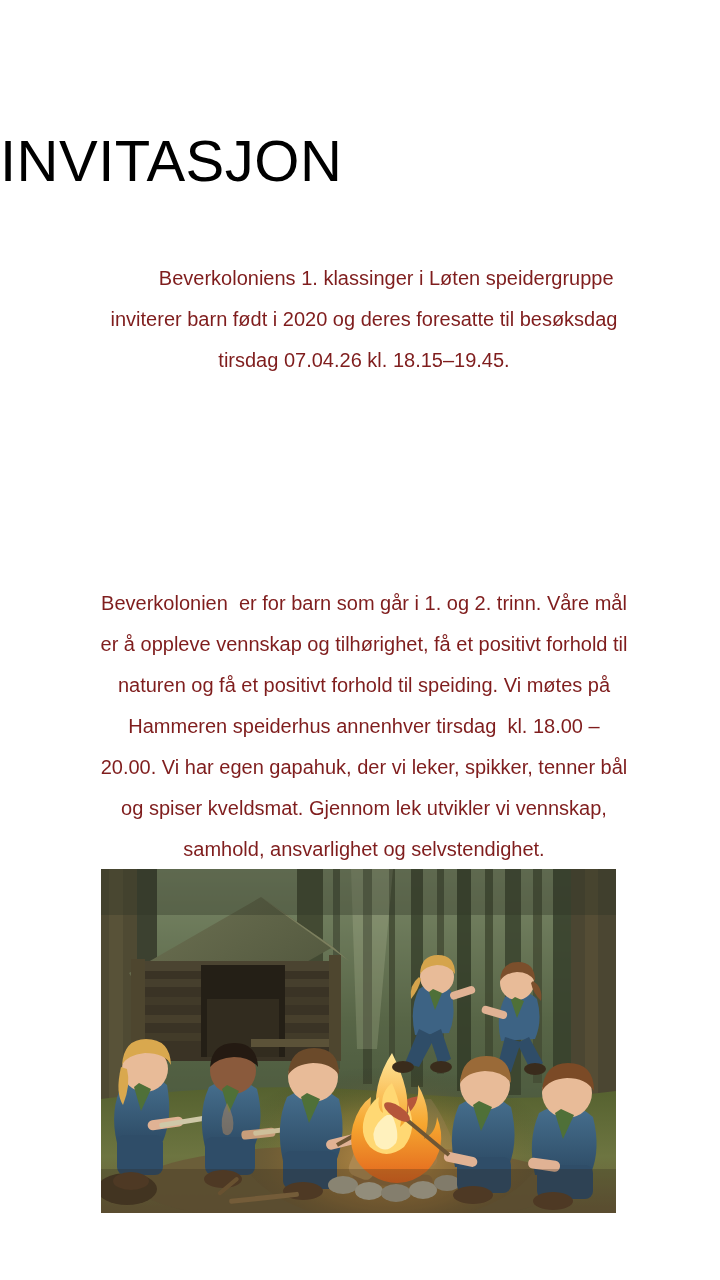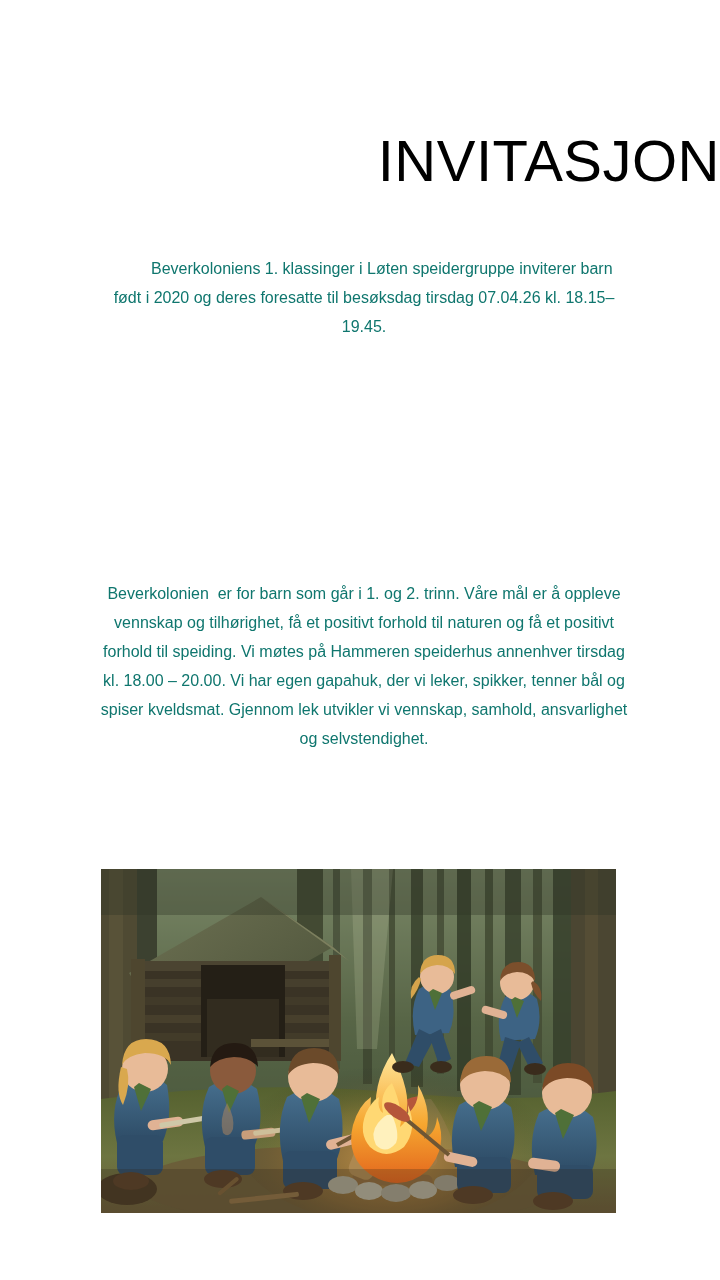--- a/index.html
+++ b/index.html
@@ -23,37 +23,37 @@
     inset: 0;
     background: #ffffff;
   }
 
   
   .title {
     position: absolute;
     top: 92px;
     left: 0;
     width: 720px;
-    text-align: right;
+    text-align: left;
     font-size: 58px;
     line-height: 1.05;
     font-weight: 400;
     letter-spacing: 0.5px;
     color: #000000;
   }
 
   
   .copy {
     position: absolute;
     left: 100px;
     width: 528px;
     text-align: center;
-    font-size: 16px;
-    line-height: 29px;
-    color: #0f766e;
+    font-size: 20px;
+    line-height: 41px;
+    color: #7f1d1d;
     white-space: pre-wrap;
   }
   .copy.p1 { top: 238px; }
   .copy.p2 { top: 392px; }
   .copy.p3 { top: 563px; }
 
   
   .illustration {
     position: absolute;
     left: 101px;

